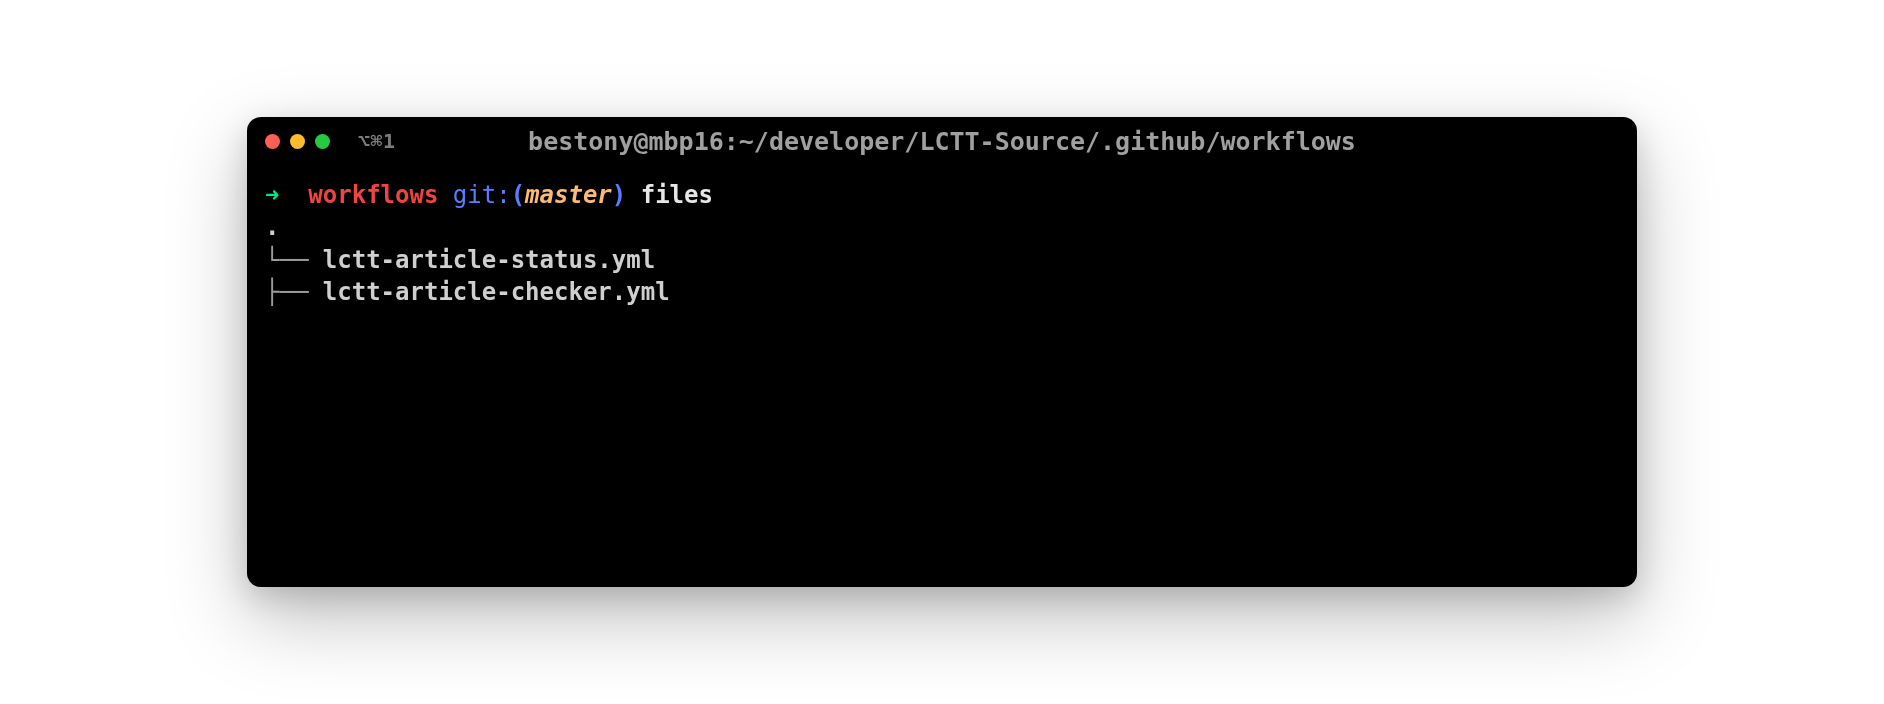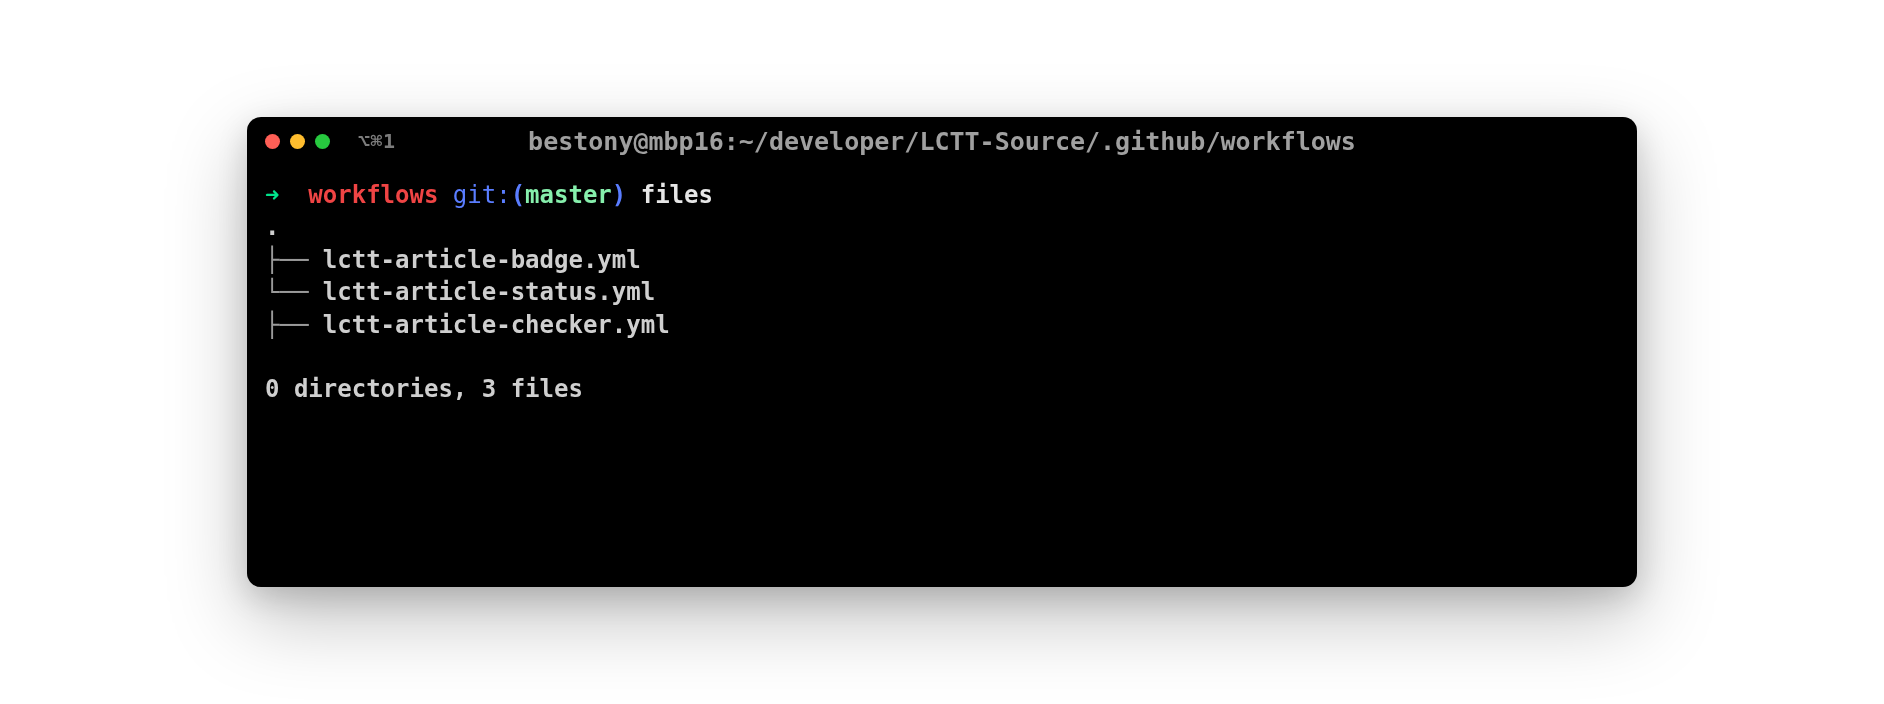--- a/index.html
+++ b/index.html
@@ -72,21 +72,21 @@
       font-weight: 600;
     }
     .line {
       white-space: pre;
       font-family: "SF Mono", Menlo, Monaco, Consolas, monospace;
     }
     .arrow { color: #00e38b; }
     .dirname { color: #ef4444; font-weight: 700; }
     .git-label { color: #5a7dff; font-weight: 400; }
     .paren { color: #5a7dff; font-weight: 700; }
-    .branch { color: #86efac; font-weight: 700; }
+    .branch { color: #fdba74; font-weight: 700; font-style: italic; }
     .cmd { color: #e6e6e6; font-weight: 600; }
     .tree-char { color: #9a9a9a; }
     .filename { color: #cfcfcf; }
     .summary { color: #cfcfcf; }
     .cursor {
       display: inline-block;
       width: 14px;
       height: 26px;
       background: #bfbfbf;
       vertical-align: text-bottom;
@@ -109,22 +109,20 @@
     <div class="tab-label">⌥⌘1</div>
     <div class="title-text">bestony@mbp16:~/developer/LCTT-Source/.github/workflows</div>
   </div>
 
   <div class="terminal-body">
 
     <div class="line"><span class="arrow">➜</span><span>  </span><span class="dirname">workflows</span><span> </span><span class="git-label">git:</span><span class="paren">(</span><span class="branch">master</span><span class="paren">)</span><span> </span><span class="cmd">files</span></div>
 
     <div class="line"><span class="filename">.</span></div>
 
-    <div class="line"><span class="tree-char">├── </span><span class="filename">lctt-article-badge.yml</span></div>
     <div class="line"><span class="tree-char">└── </span><span class="filename">lctt-article-status.yml</span></div>
     <div class="line"><span class="tree-char">├── </span><span class="filename">lctt-article-checker.yml</span></div>
 
     <div class="blank-line"></div>
 
-    <div class="line"><span class="summary">0 directories, 3 files</span></div>
 
   </div>
 </div>
 
 </body></html>

